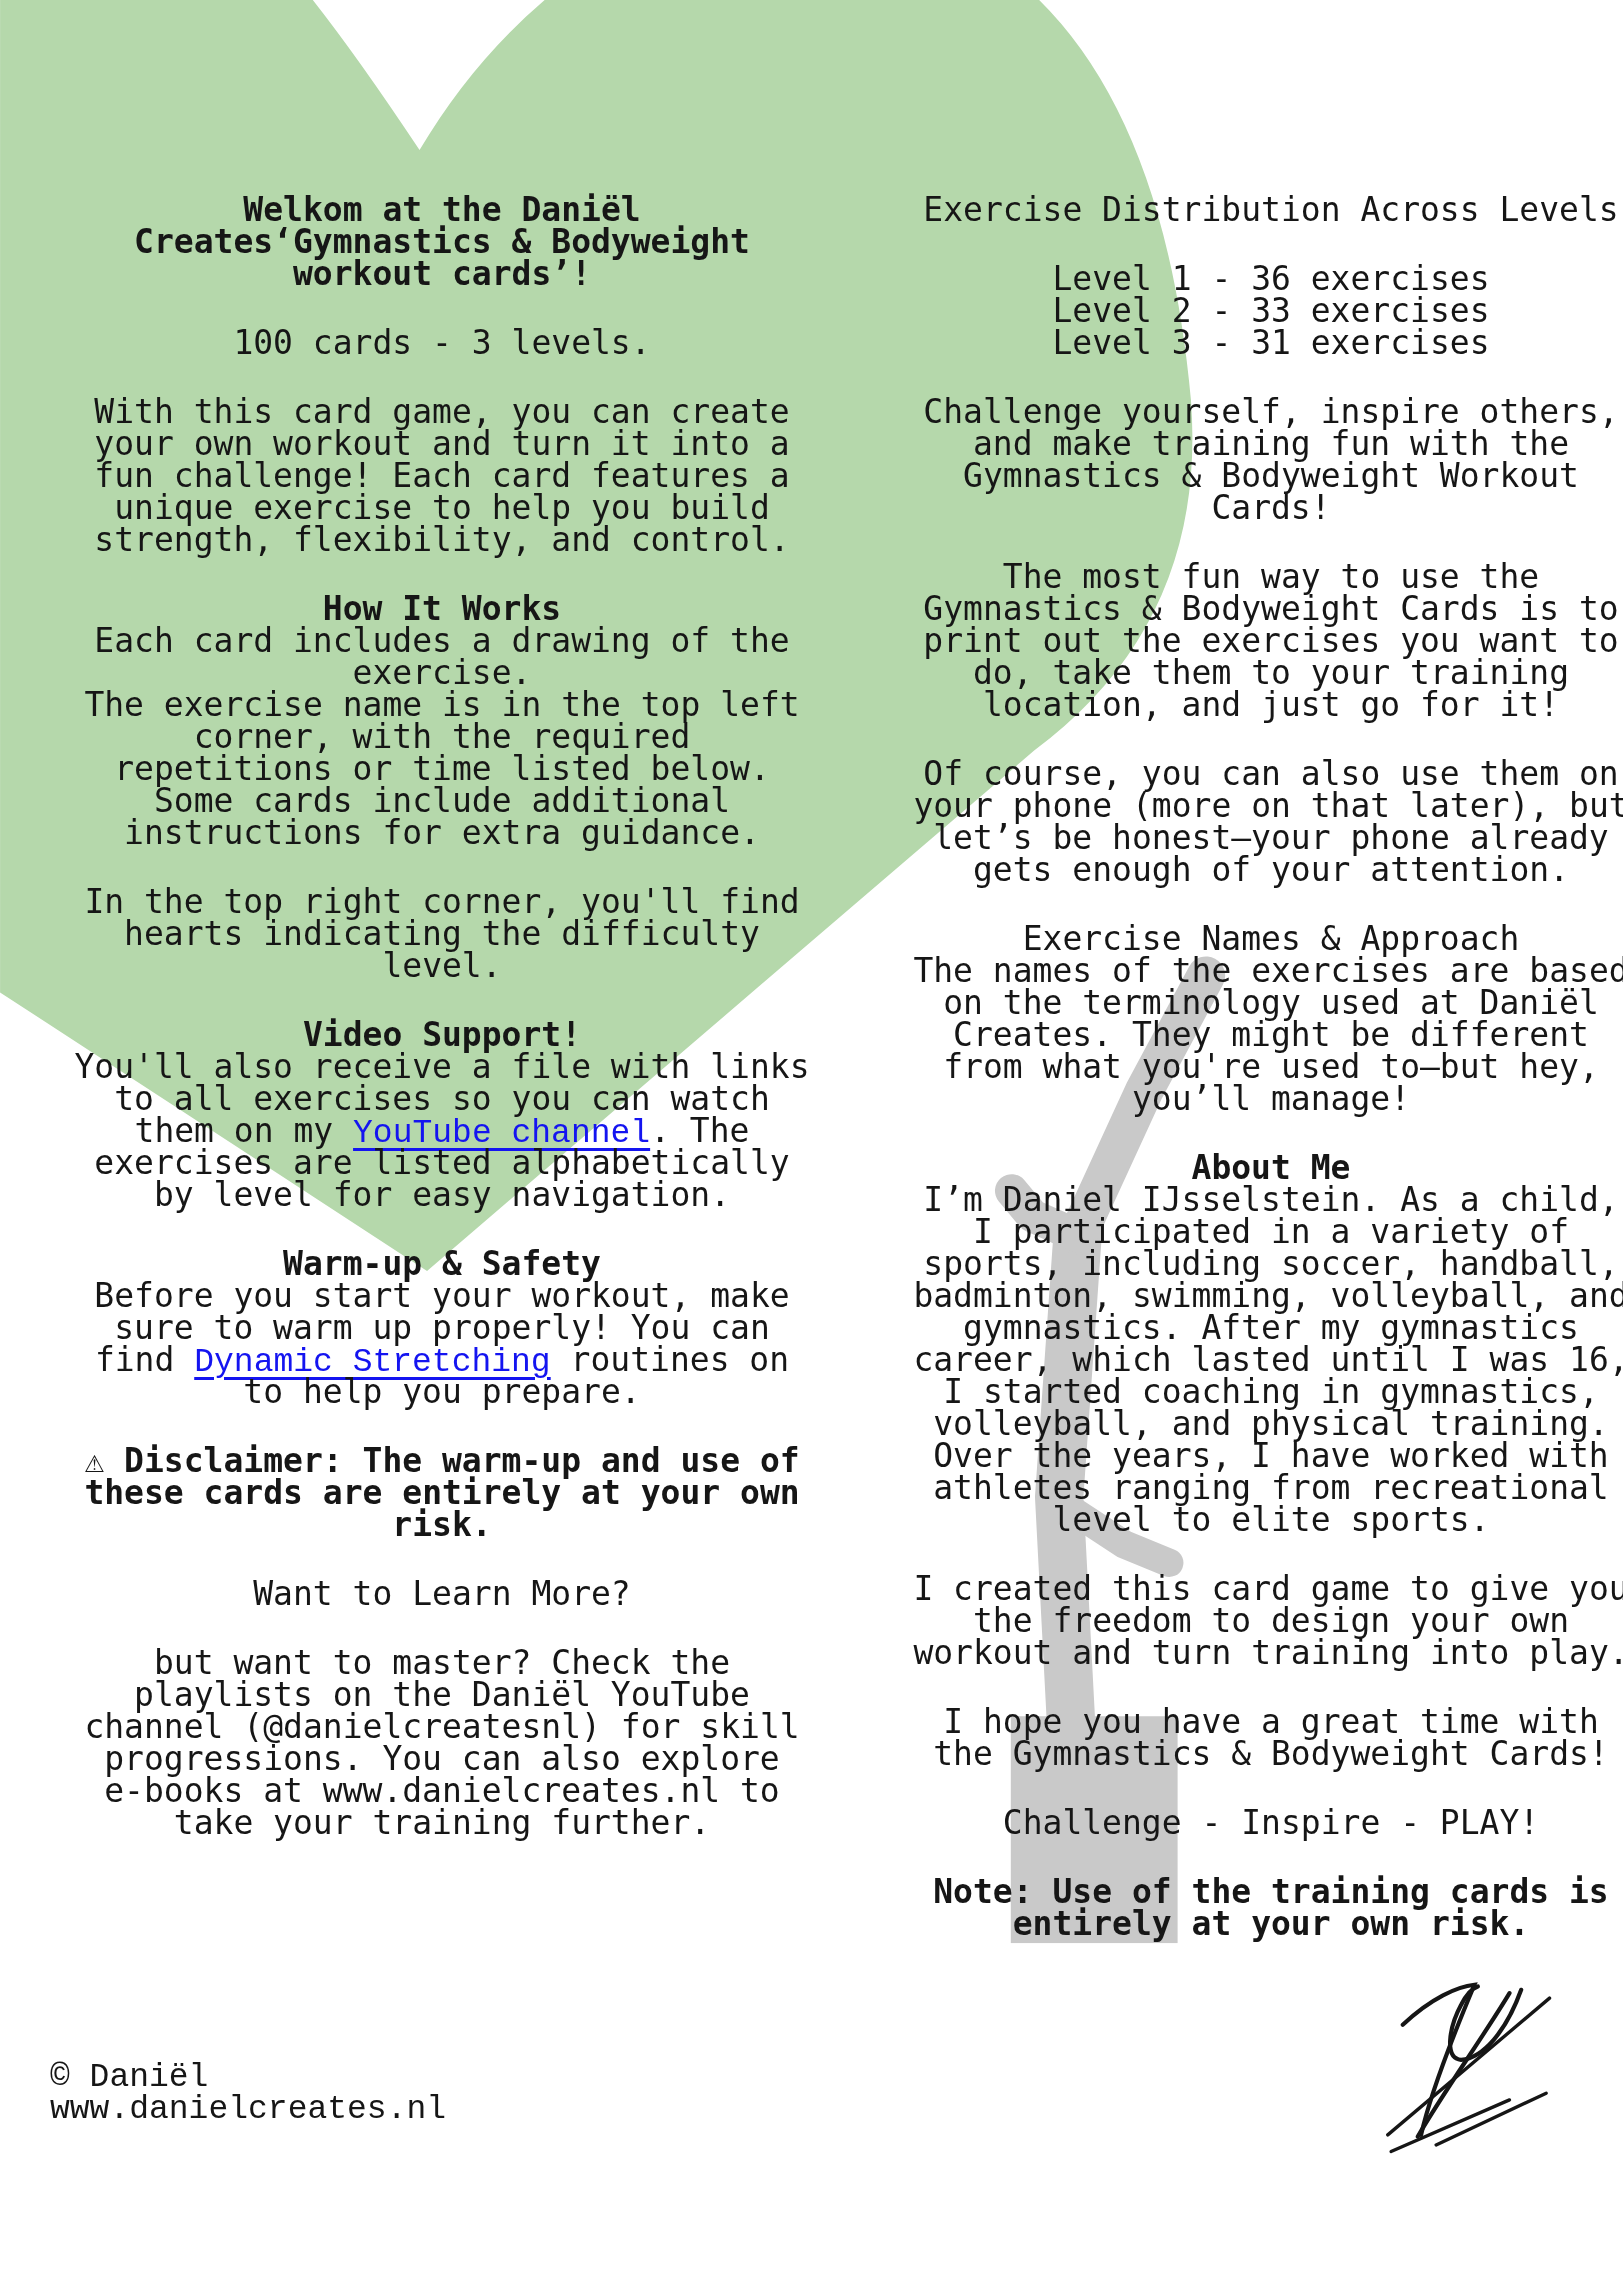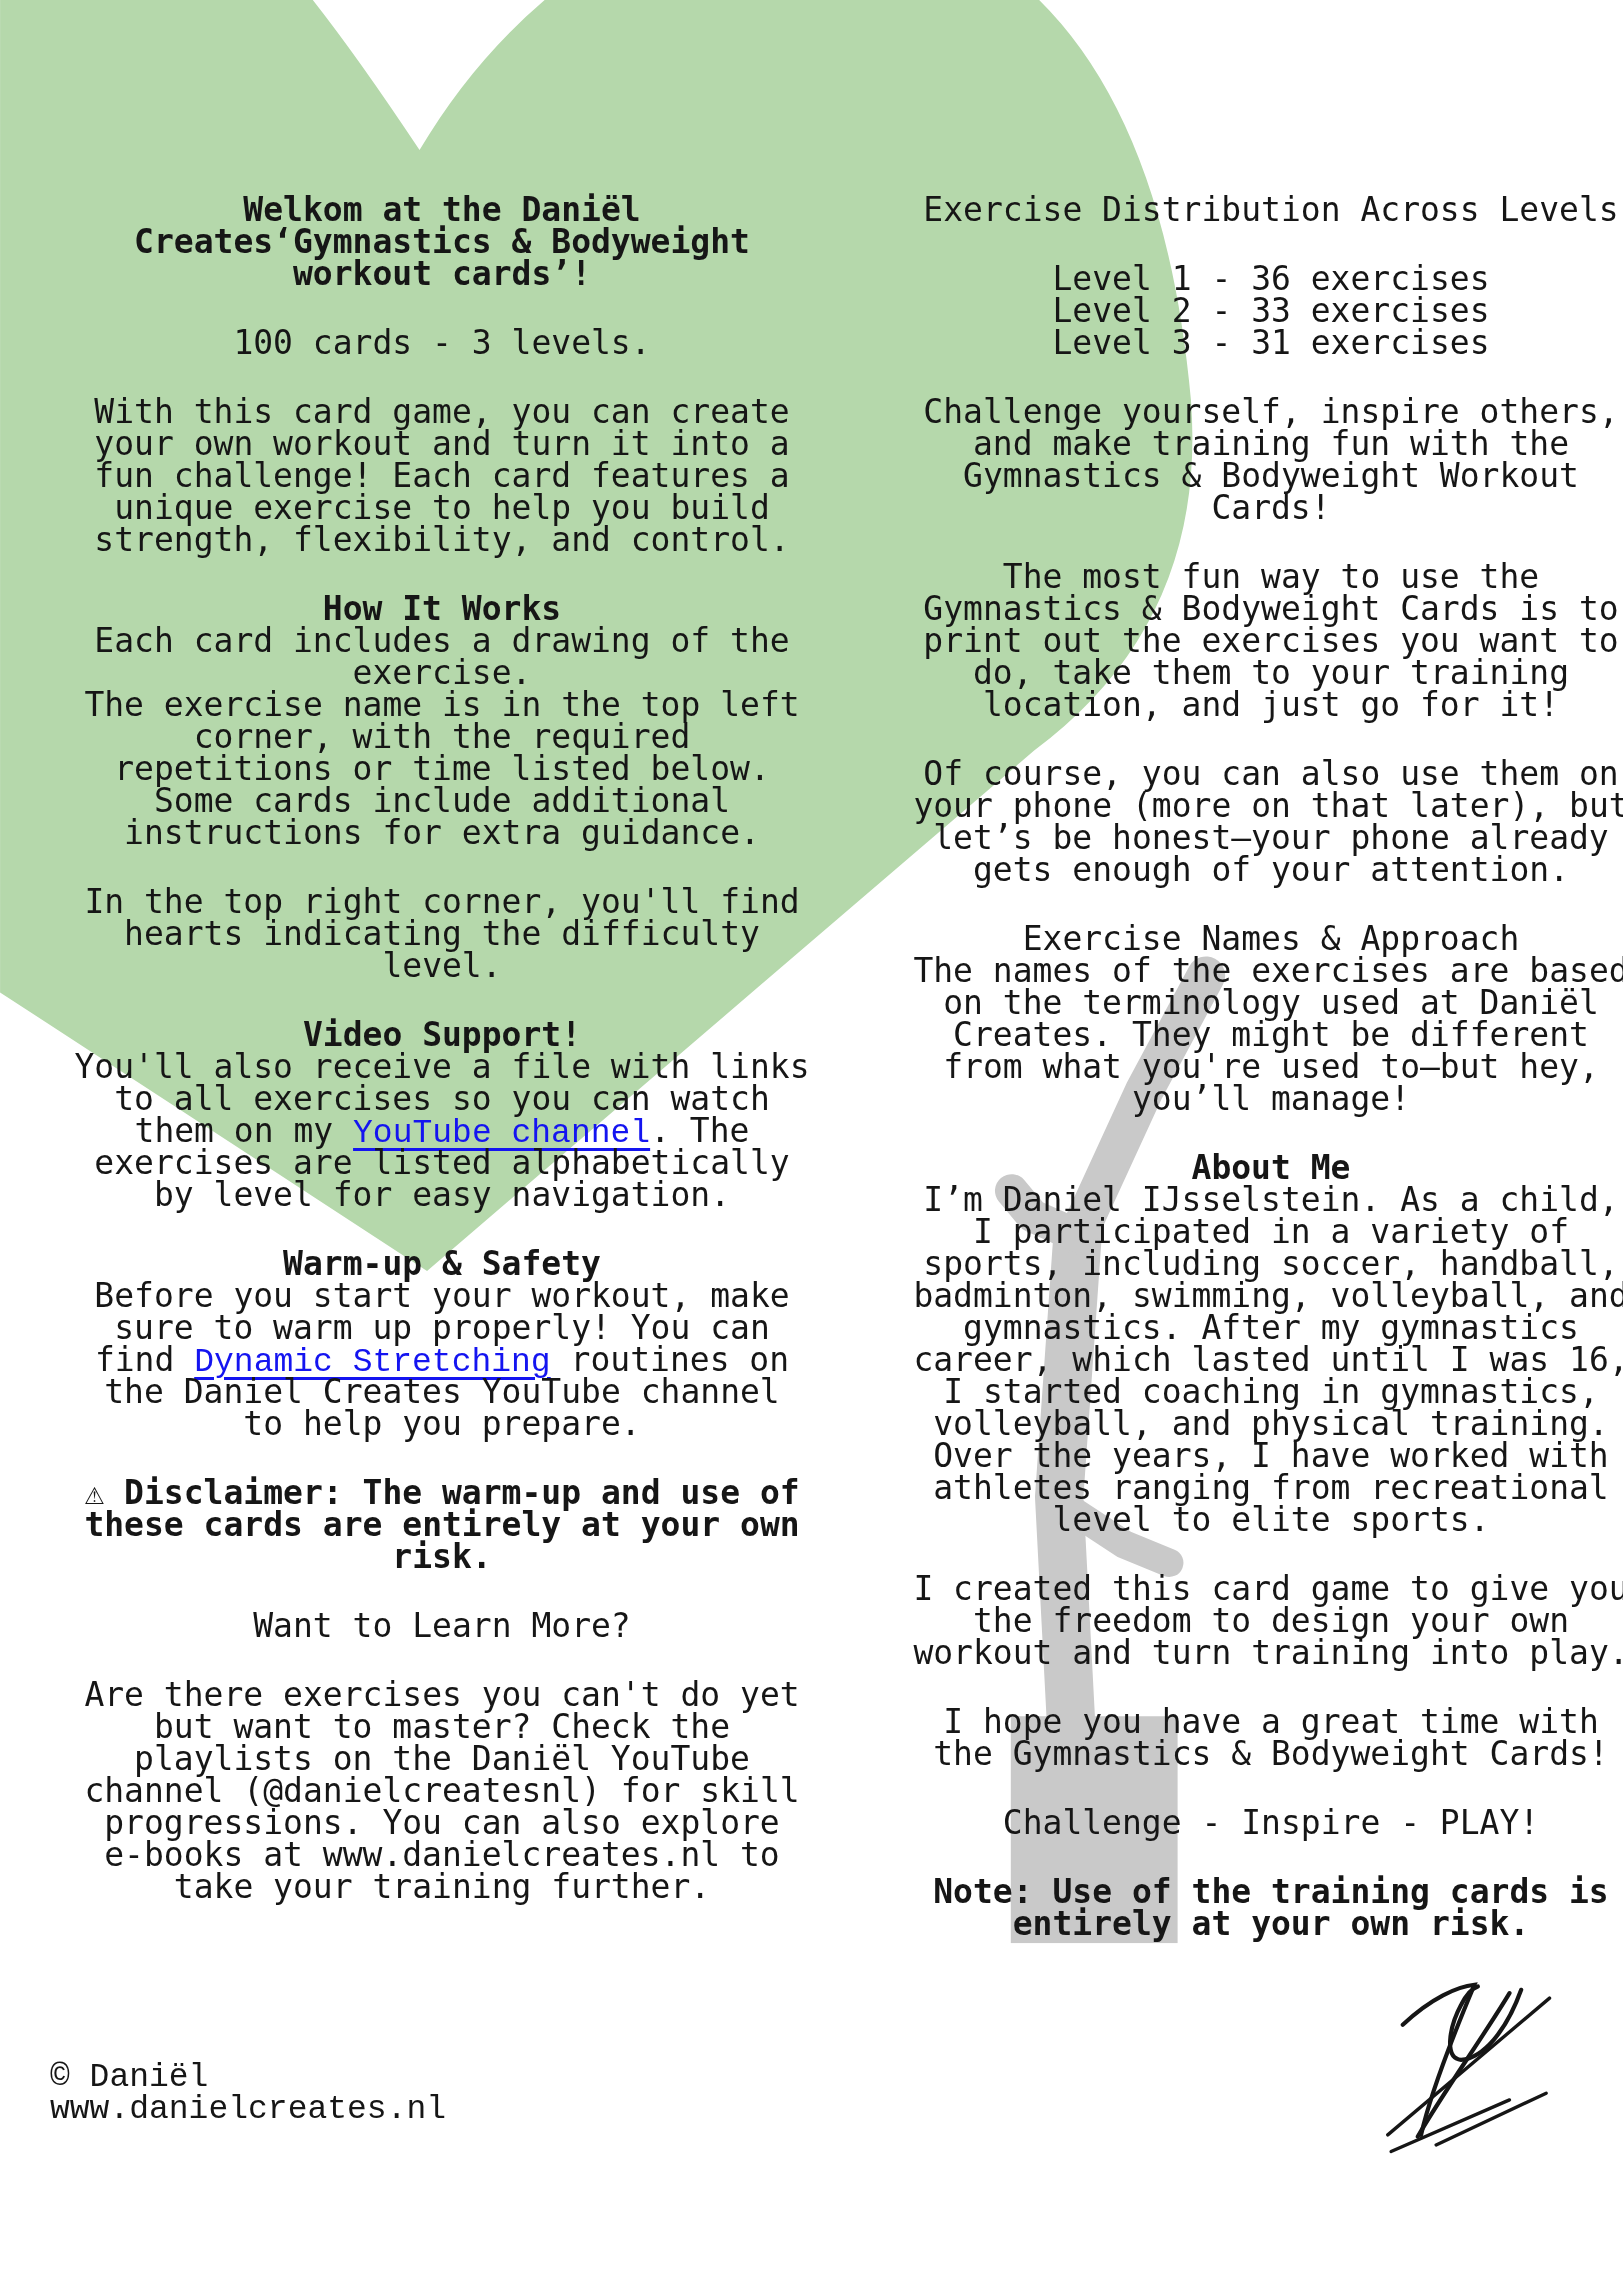--- a/index.html
+++ b/index.html
@@ -89,33 +89,31 @@
       <div class="line">to all exercises so you can watch</div>
       <div class="line"><span>them on my </span><a class="link" href="#">YouTube channel</a><span>. The</span></div>
       <div class="line">exercises are listed alphabetically</div>
       <div class="line">by level for easy navigation.</div>
     </div>
     <div class="block">
       <div class="line b">Warm-up &amp; Safety</div>
       <div class="line">Before you start your workout, make</div>
       <div class="line">sure to warm up properly! You can</div>
       <div class="line"><span>find </span><a class="link" href="#">Dynamic Stretching</a><span> routines on</span></div>
-      <div class="line">the Daniel Creates YouTube channel</div>
       <div class="line">to help you prepare.</div>
     </div>
     <div class="block">
       <div class="line b">⚠ Disclaimer: The warm-up and use of</div>
       <div class="line b">these cards are entirely at your own</div>
       <div class="line b">risk.</div>
     </div>
     <div class="block">
       <div class="line">Want to Learn More?</div>
     </div>
     <div class="block">
-      <div class="line">Are there exercises you can't do yet</div>
       <div class="line">but want to master? Check the</div>
       <div class="line">playlists on the Daniël YouTube</div>
       <div class="line">channel (@danielcreatesnl) for skill</div>
       <div class="line">progressions. You can also explore</div>
       <div class="line">e-books at www.danielcreates.nl to</div>
       <div class="line">take your training further.</div>
     </div>
   </div>
 <div id="col-right" class="col">
     <div class="block">

